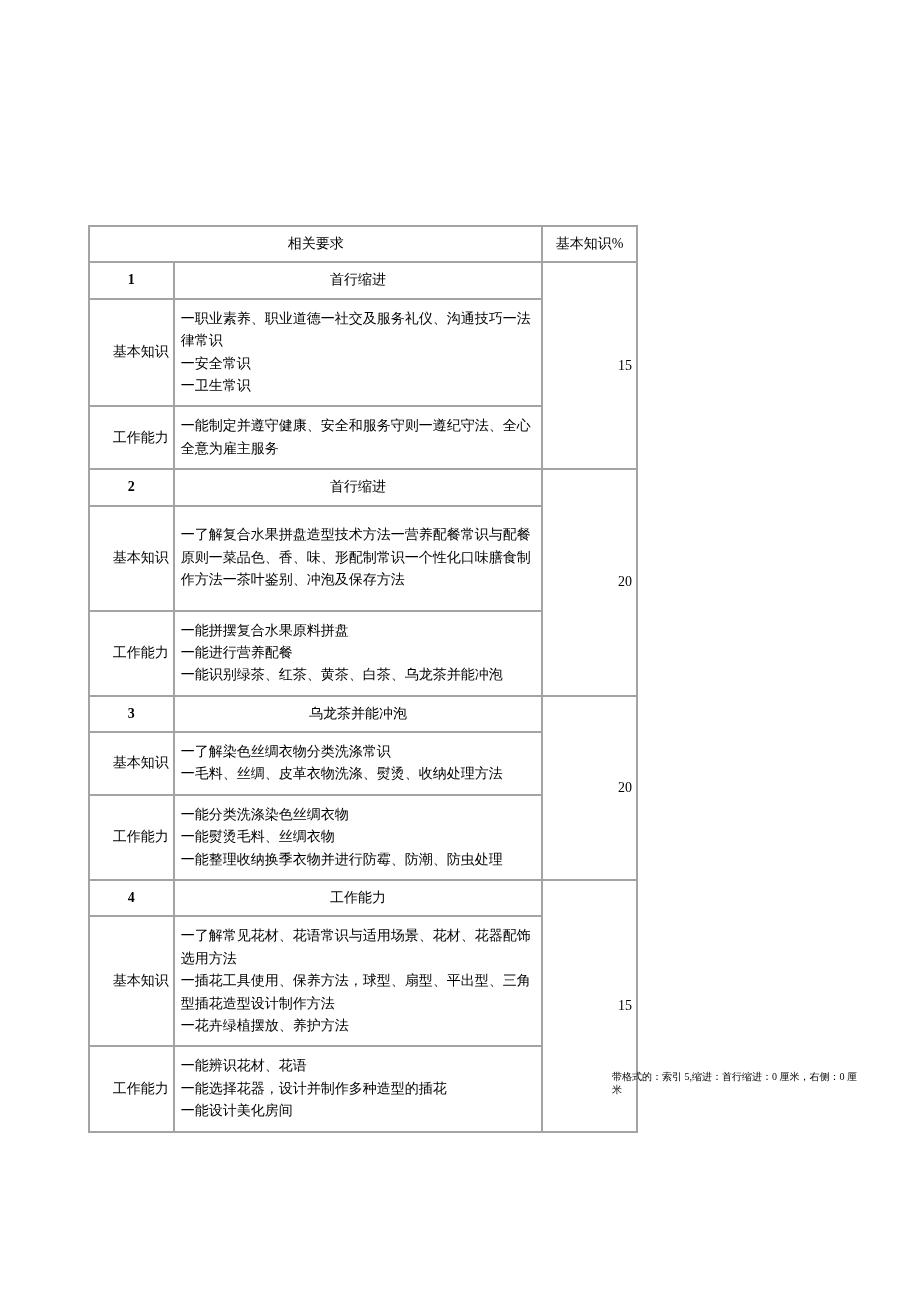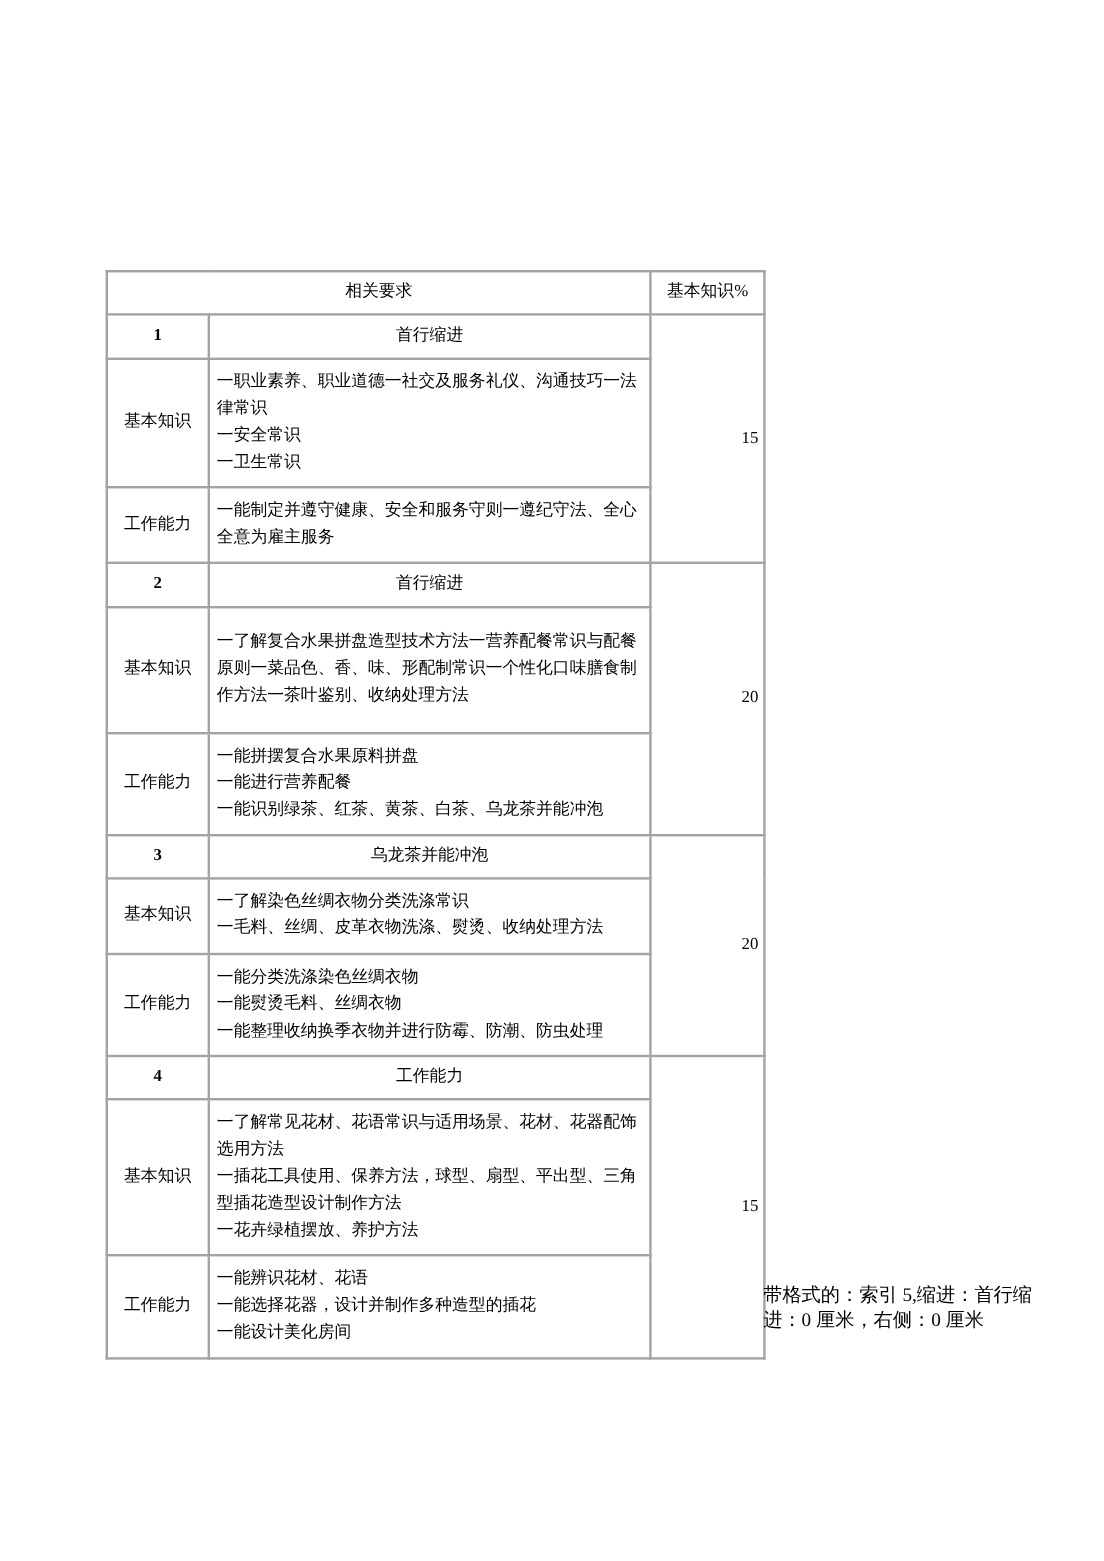--- a/index.html
+++ b/index.html
@@ -24,21 +24,21 @@
     }
     td {
       border: 2px solid #a3a3a3;
       padding: 6px 4px;
       vertical-align: middle;
       font-size: 14px;
       line-height: 1.6;
     }
     .col1 {
       width: 85px;
-      text-align: center;
+      text-align: right;
     }
     .col2 {
       width: 370px;
     }
     .col3 {
       width: 95px;
       text-align: right;
     }
     .section-num {
       font-weight: bold;
@@ -48,23 +48,23 @@
       text-align: center;
     }
     .header-cell {
       text-align: center;
     }
     .detail-cell {
       padding: 8px 6px;
     }
     .annotation {
       position: absolute;
-      left: 636px;
+      left: 612px;
       top: 1070px;
-      font-size: 16px;
+      font-size: 10px;
       line-height: 1.3;
       width: 250px;
     }
   </style>
 </head>
 <body>
 
 <div class="page">
   <table>
     <tbody>
@@ -87,21 +87,21 @@
       <td class="col2 detail-cell">一能制定并遵守健康、安全和服务守则一遵纪守法、全心全意为雇主服务</td>
     </tr>
 
     <tr>
       <td class="col1 section-num">2</td>
       <td class="col2 section-title">首行缩进</td>
       <td class="col3" rowspan="3">20</td>
     </tr>
     <tr>
       <td class="col1">基本知识</td>
-      <td class="col2 detail-cell" style="height:105px">一了解复合水果拼盘造型技术方法一营养配餐常识与配餐原则一菜品色、香、味、形配制常识一个性化口味膳食制作方法一茶叶鉴别、收纳处理方法</td>
+      <td class="col2 detail-cell" style="height:105px">一了解复合水果拼盘造型技术方法一营养配餐常识与配餐原则一菜品色、香、味、形配制常识一个性化口味膳食制作方法一茶叶鉴别、冲泡及保存方法</td>
     </tr>
     <tr>
       <td class="col1">工作能力</td>
       <td class="col2 detail-cell">一能拼摆复合水果原料拼盘<br>一能进行营养配餐<br>一能识别绿茶、红茶、黄茶、白茶、乌龙茶并能冲泡</td>
     </tr>
 
     <tr>
       <td class="col1 section-num">3</td>
       <td class="col2 section-title">乌龙茶并能冲泡</td>
       <td class="col3" rowspan="3">20</td>

